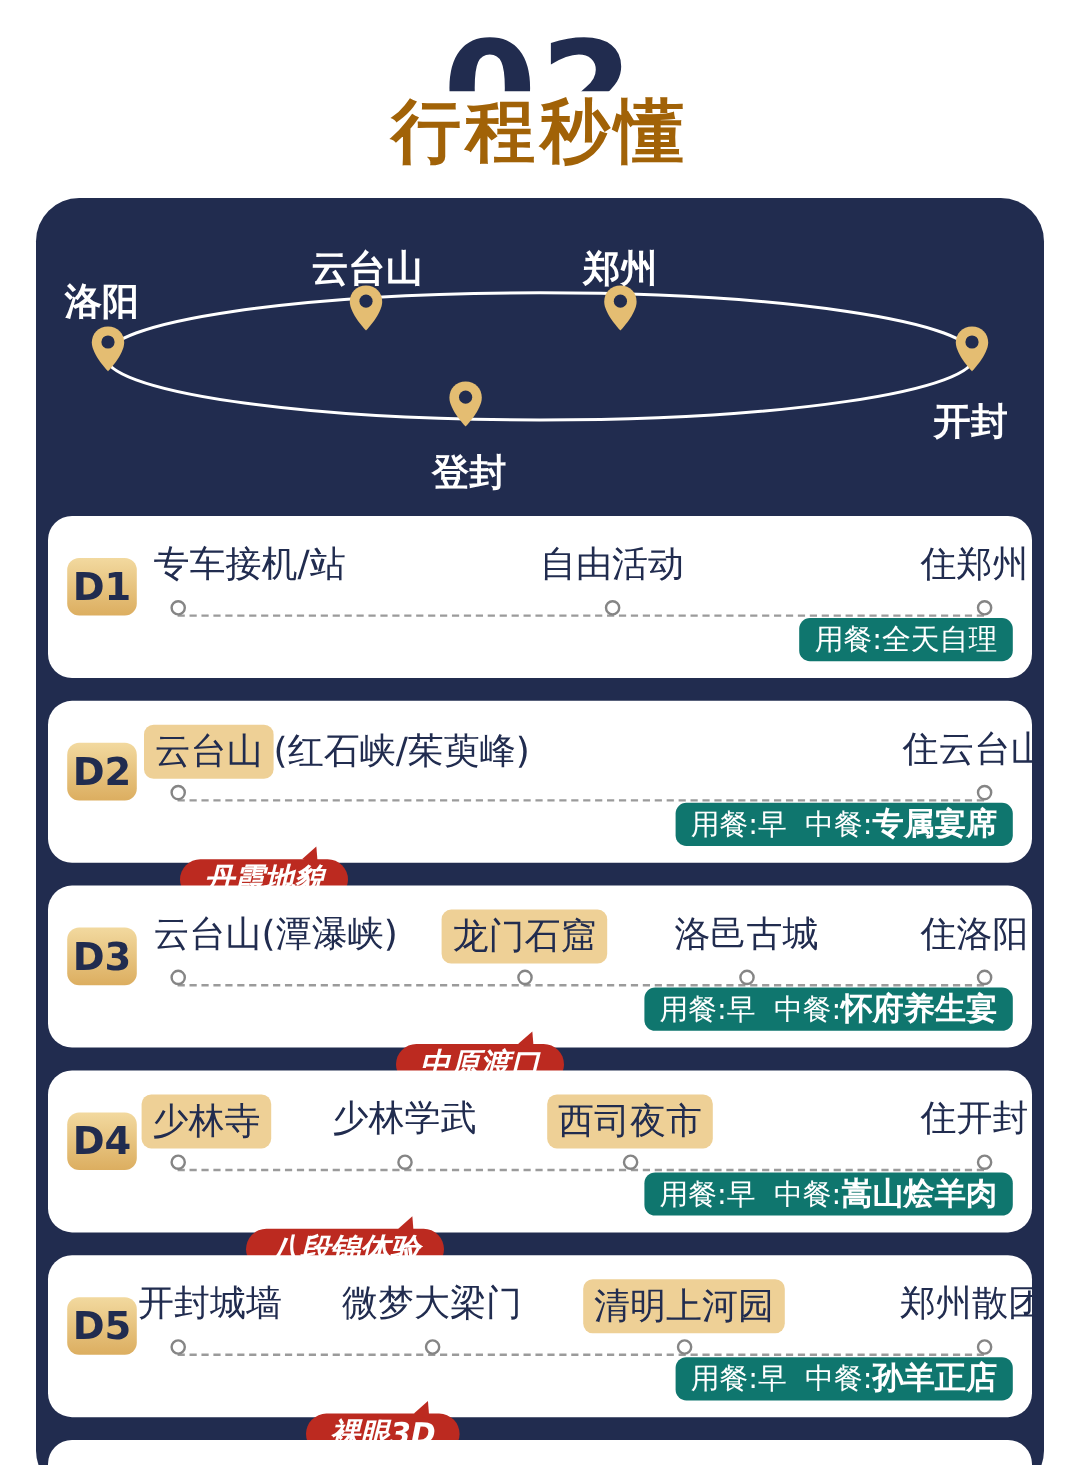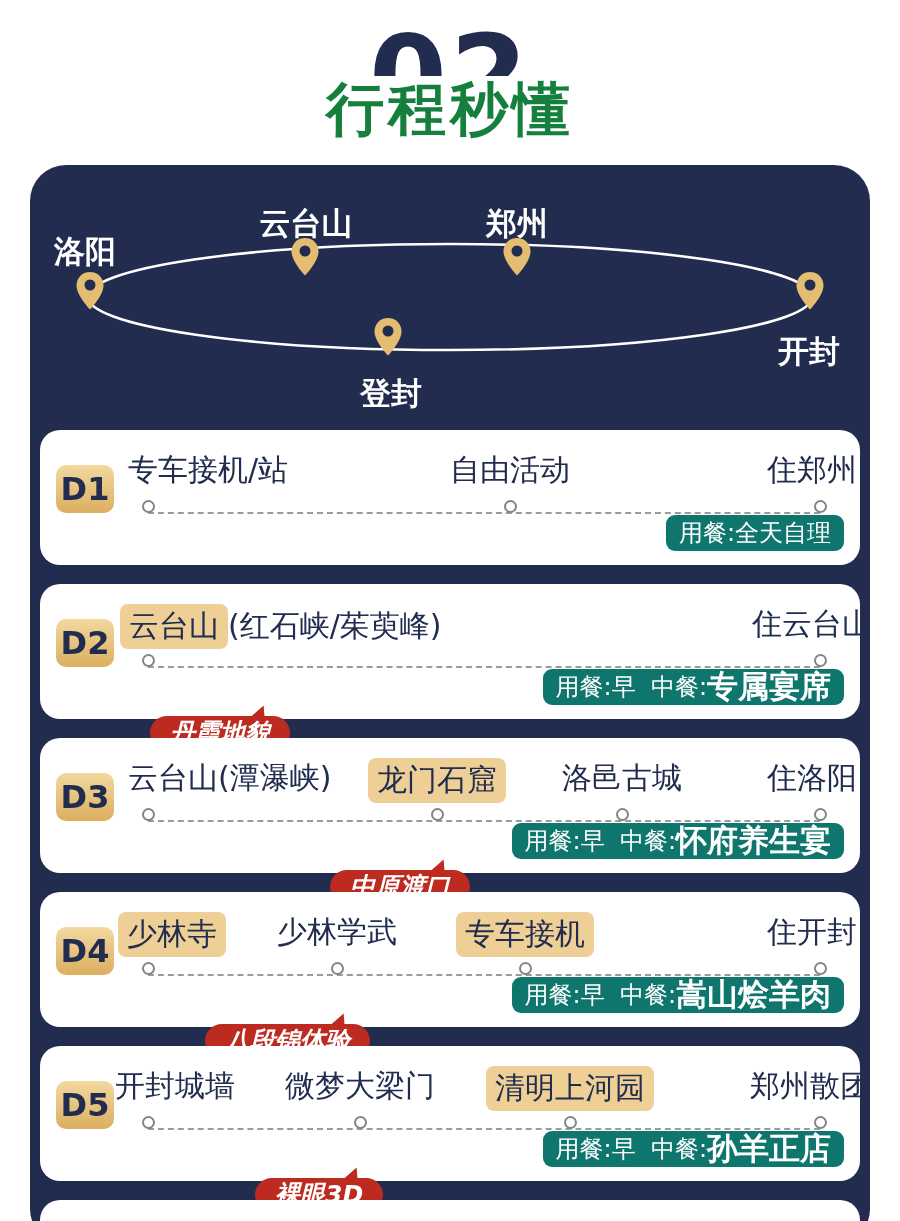--- a/index.html
+++ b/index.html
@@ -3,21 +3,21 @@
 <meta charset="utf-8">
 <style>
   * { margin:0; padding:0; box-sizing:border-box; }
   html,body { background:#ffffff; }
   body { font-family:"DejaVu Sans","Liberation Sans",sans-serif; }
   .page { position:relative; width:900px; height:1221px; overflow:hidden; background:#fff; }
 
   
   .header { text-align:center; padding-top:20px; }
   .big-num { font-size:112px; font-weight:900; color:#212c4f; line-height:1; height:56px; overflow:hidden; letter-spacing:3px; }
-  .title { font-size:58px; font-weight:900; color:#15803d; line-height:1.15; letter-spacing:4px; }
+  .title { font-size:58px; font-weight:900; color:#a16207; line-height:1.15; letter-spacing:4px; }
 
   
   .card { position:relative; width:840px; height:1080px; margin:22px auto 0; background:#212c4f; border-radius:36px; }
 
   
   .map { position:relative; width:704px; height:265px; }
   .route-ellipse { position:absolute; left:0; top:0; }
   .map-label { position:absolute; transform:translateX(-50%); color:#fff; font-size:31px; font-weight:700; white-space:nowrap; }
   .pin { position:absolute; }
 
@@ -29,21 +29,21 @@
              display:flex; align-items:center; justify-content:center; }
   .track { position:absolute; top:82px; border-top:2px dashed #9b9b9b; height:0; }
   .dot { position:absolute; top:70px; width:13px; height:13px; border:2.5px solid #858585; border-radius:50%; background:#fff; }
   .stop { position:absolute; top:20px; font-size:30px; font-weight:500; color:#212c4f; white-space:nowrap; display:inline-flex; align-items:center; }
   .stop.centered { transform:translateX(-50%); }
   .pill { background:#eed096; border-radius:8px; padding:2px 9px; }
 
   .meal { position:absolute; right:16px; top:85px; height:36px; background:#0f766e; border-radius:9px;
           color:#fff; display:flex; align-items:center; padding:0 13px; font-size:24px; }
   .meal span { white-space:pre; }
-  .meal b { font-size:31px; font-weight:800; white-space:pre; }
+  .meal b { font-size:26px; font-weight:800; white-space:pre; }
 
   .callout { position:absolute; top:85px; height:34px; background:#bc2a20; border-radius:17px; color:#fff;
              display:flex; align-items:center; padding:0 20px; font-size:25px; font-style:italic; font-weight:700; white-space:nowrap;margin-top:47px; }
   .callout .arrow { position:absolute; top:-11px; right:22px; width:0; height:0;
                     border-left:7px solid transparent; border-right:7px solid transparent;
                     border-bottom:14px solid #bc2a20; transform:rotate(22deg); }
 </style>
 </head>
 <body>
 
@@ -170,21 +170,21 @@
       <span class="dot" style="left:291px;"></span>
       <span class="dot" style="left:479px;"></span>
       <span class="dot" style="left:774px;"></span>
       <div class="stop" style="left:78px;">
           <span class="pill">少林寺</span>
         </div>
       <div class="stop centered" style="left:297px;">
           <span>少林学武</span>
         </div>
       <div class="stop centered" style="left:485px;">
-          <span class="pill">专车接机</span>
+          <span class="pill">西司夜市</span>
         </div>
       <div class="stop centered" style="left:772px;">
           <span>住开封</span>
         </div>
       <div class="callout" style="left:165px;">
           <span class="arrow"></span>
           <span>八段锦体验</span>
         </div>
       <div class="meal">
           <span>用餐:早  中餐:</span>

